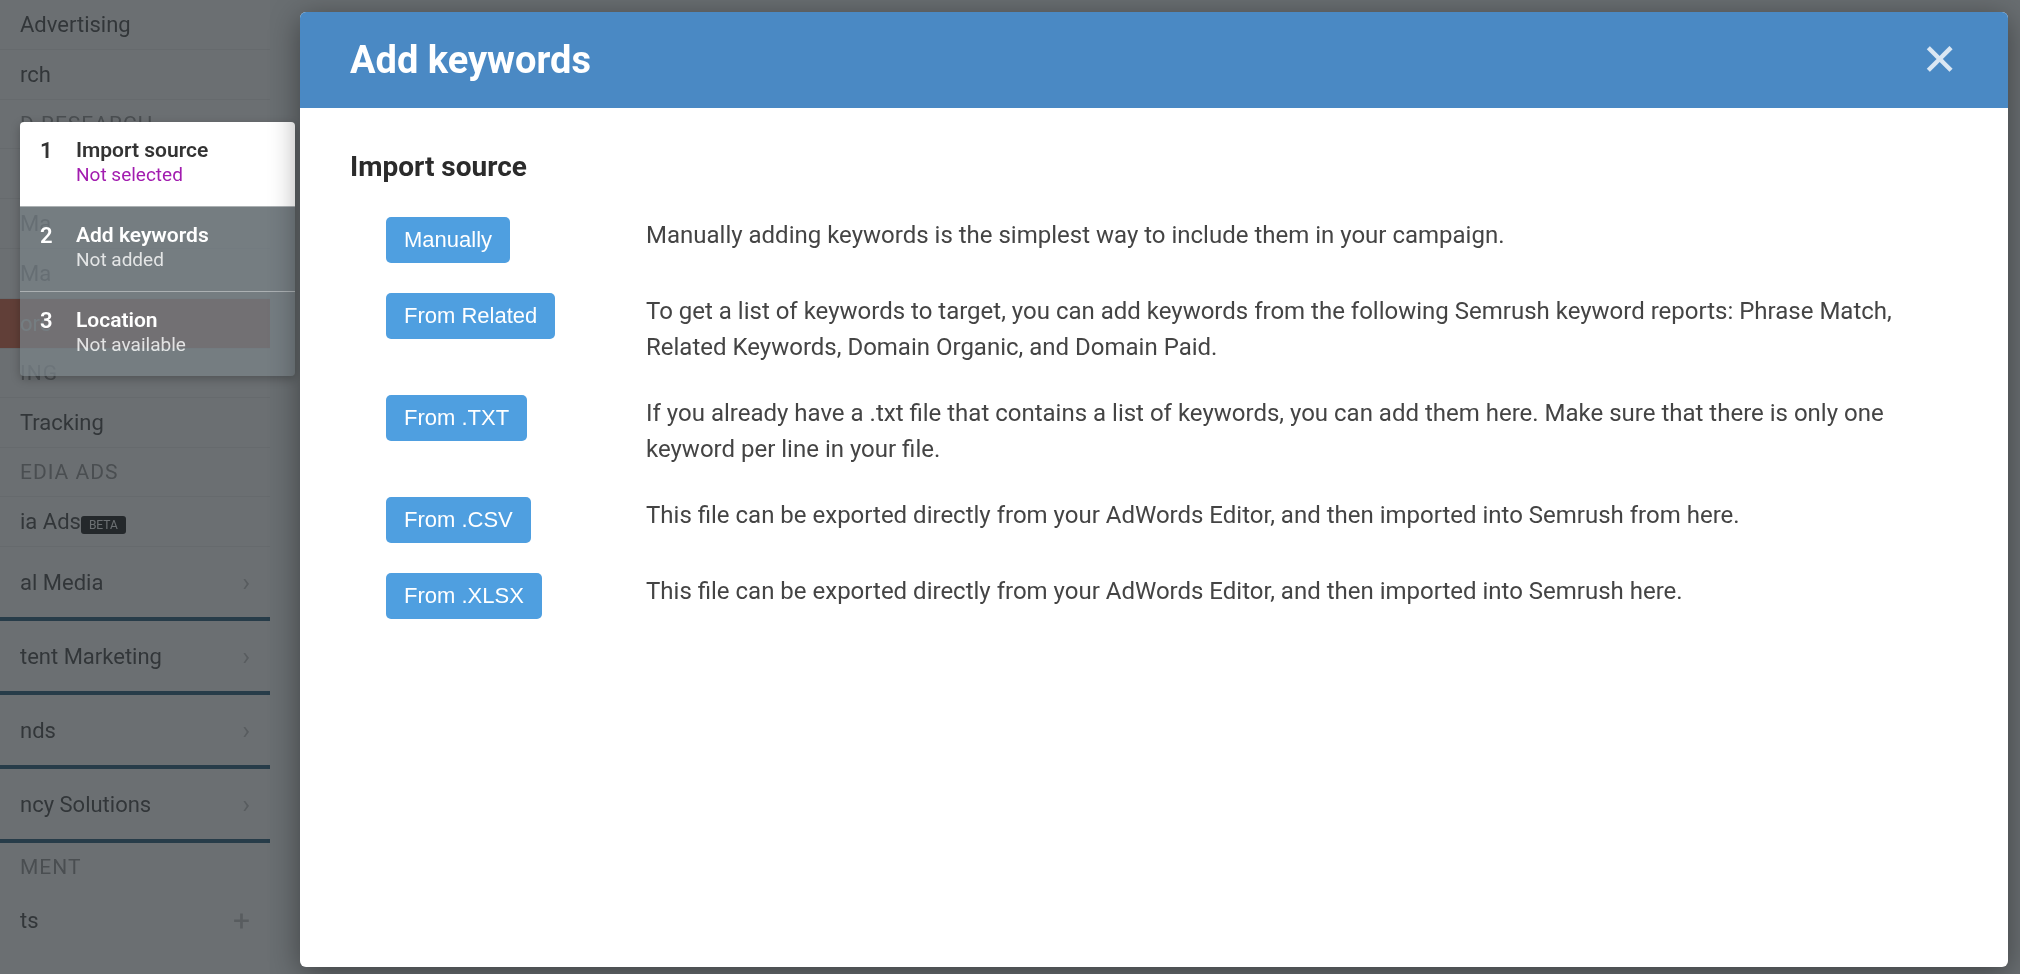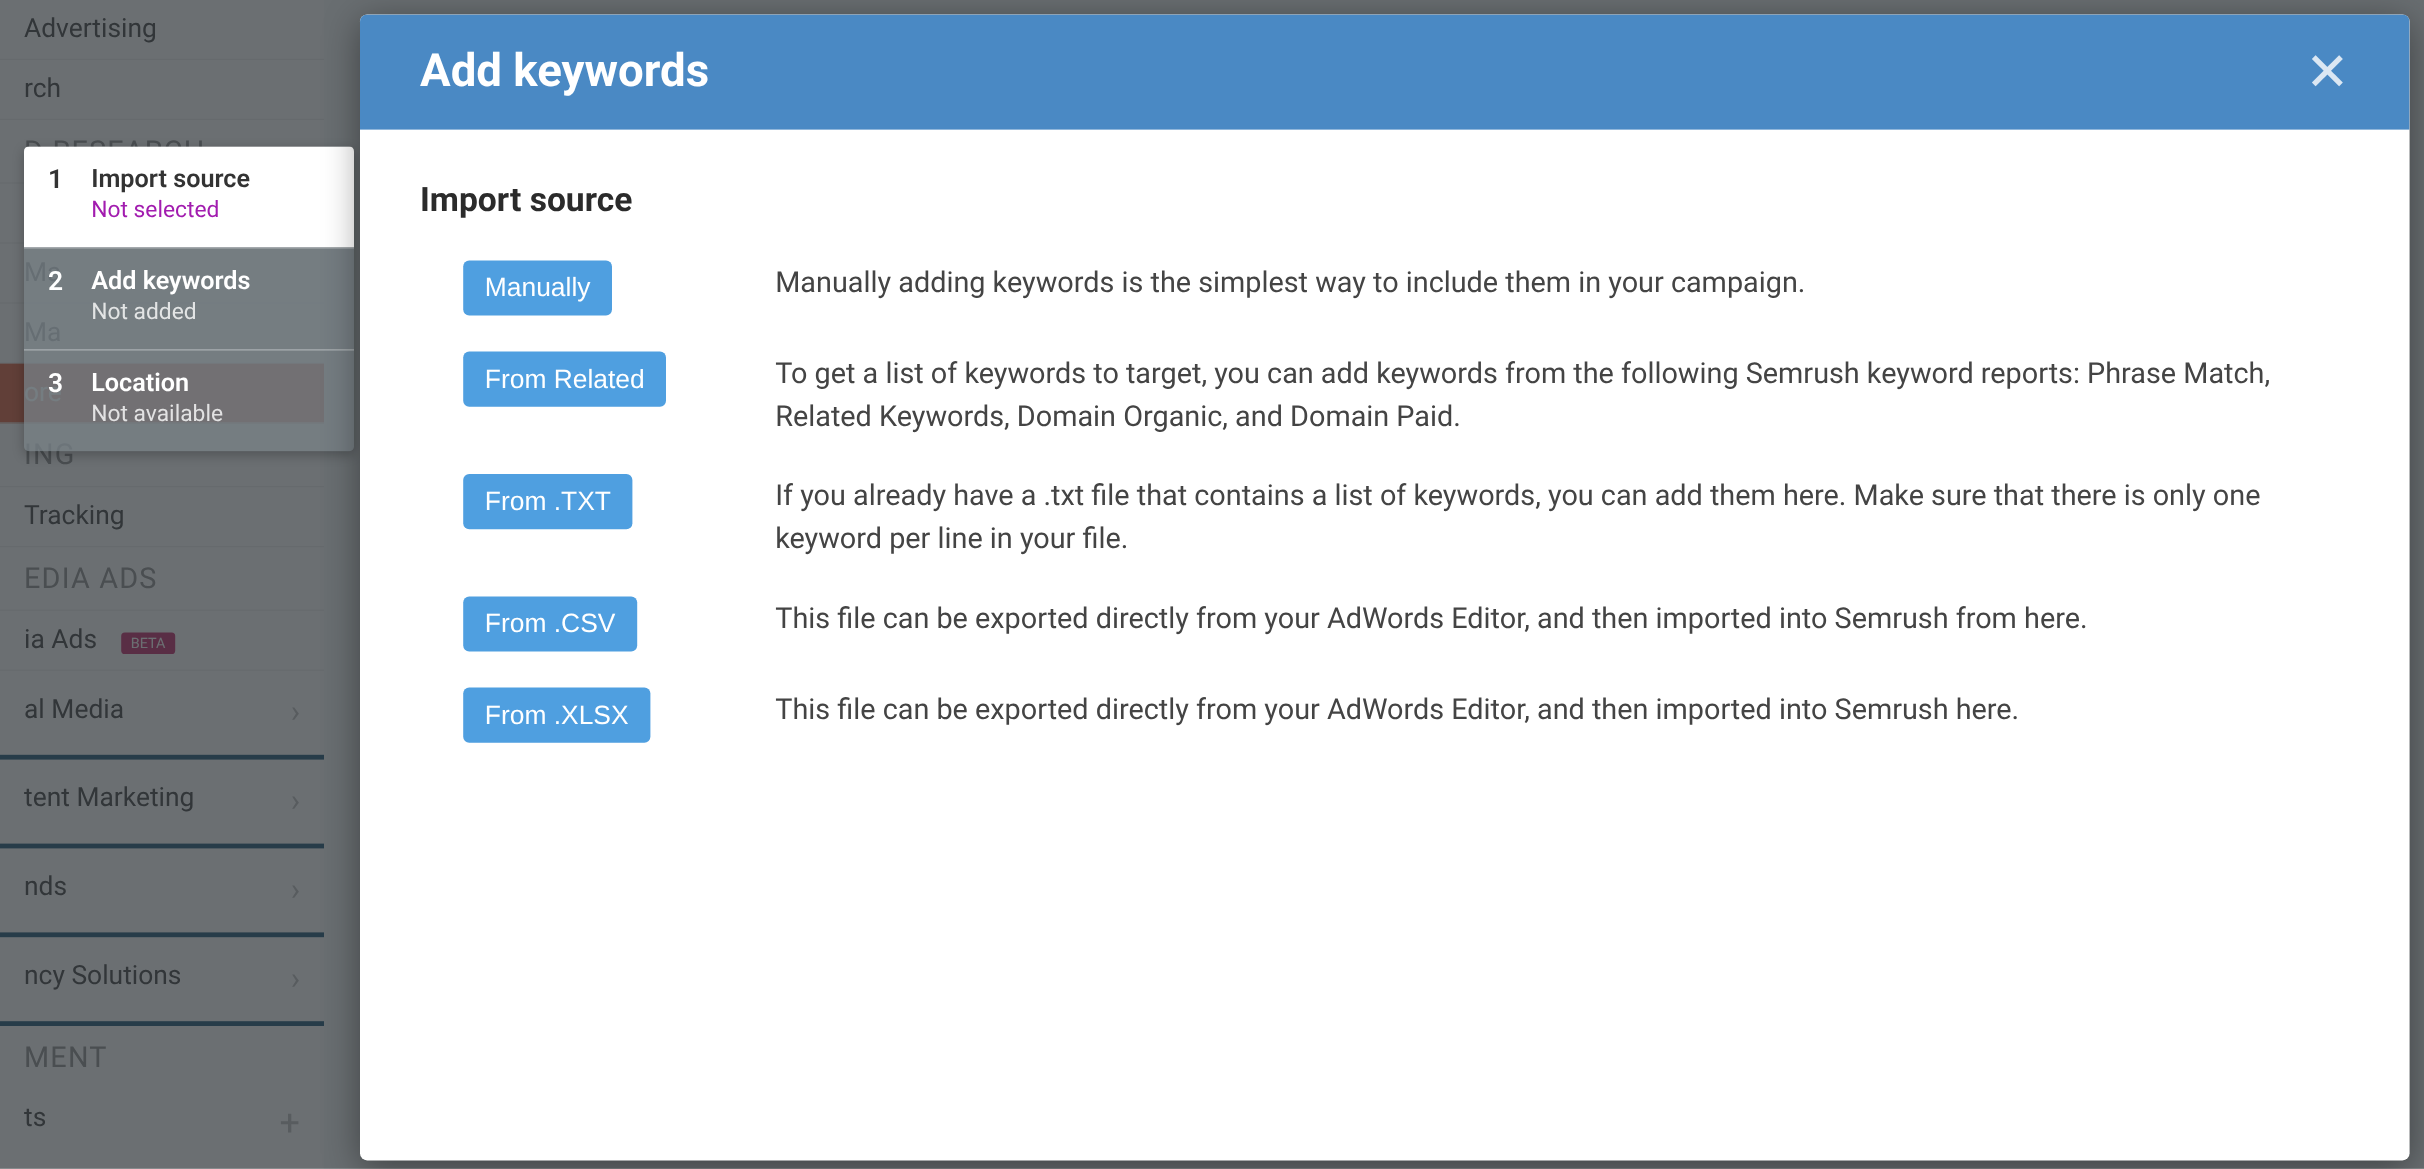--- a/index.html
+++ b/index.html
@@ -6,27 +6,27 @@
   html, body { width: 2020px; height: 974px; font-family: -apple-system, BlinkMacSystemFont, "Segoe UI", Roboto, Helvetica, Arial, sans-serif; background: #f8f9fa; overflow: hidden; }
 
   
   .bg-sidebar {
     position: absolute;
     left: 0; top: 0;
     width: 270px; height: 974px;
     background: #fff;
     color: #333;
   }
-  .bg-item { padding: 12px 20px; font-size: 22px; color: #333; border-bottom: 1px solid #eee; display:flex; align-items:flex-start; justify-content:space-between;}
-  .bg-item.small { color:#888; font-size:24px; letter-spacing:1px; }
+  .bg-item { padding: 12px 20px; font-size: 22px; color: #333; border-bottom: 1px solid #eee; display:flex; align-items:center; justify-content:space-between;}
+  .bg-item.small { color:#888; font-size:21px; letter-spacing:1px; }
   .bg-item.nav { font-size:22px; border-bottom:4px solid #0c4a6e; padding:20px 20px; }
   .bg-item.active { background:#d9542f; color:#fff; }
   .chev { color:#bbb; font-size:26px; }
   .plus { color:#bbb; font-size:30px; font-weight:400; }
-  .beta { background:#be185d; color:#fff; font-size:12px; padding:2px 8px; border-radius:3px; margin-left:20px;}
+  .beta { background:#000000; color:#fff; font-size:12px; padding:2px 8px; border-radius:3px; margin-left:0;}
 
   
   .overlay {
     position: absolute; inset:0;
     background: rgba(50,55,60,0.72);
   }
 
   
   .steps {
     position: absolute;

